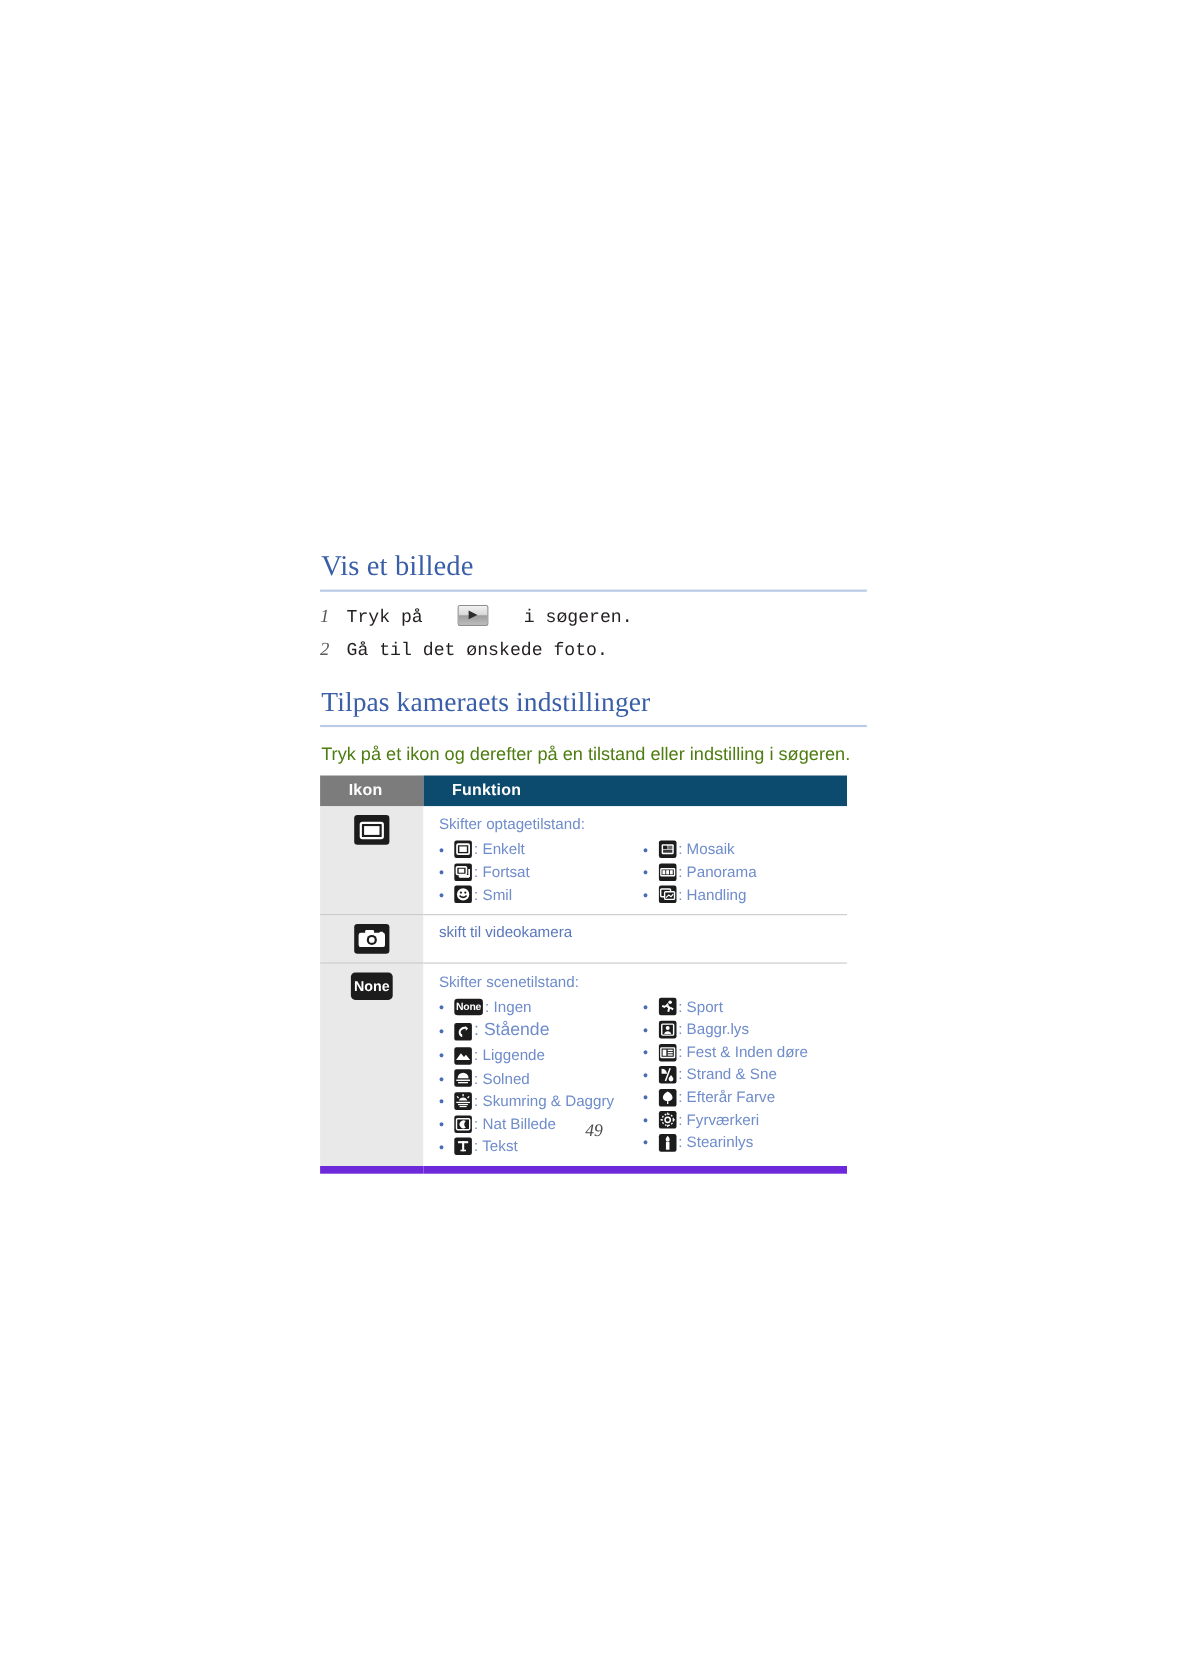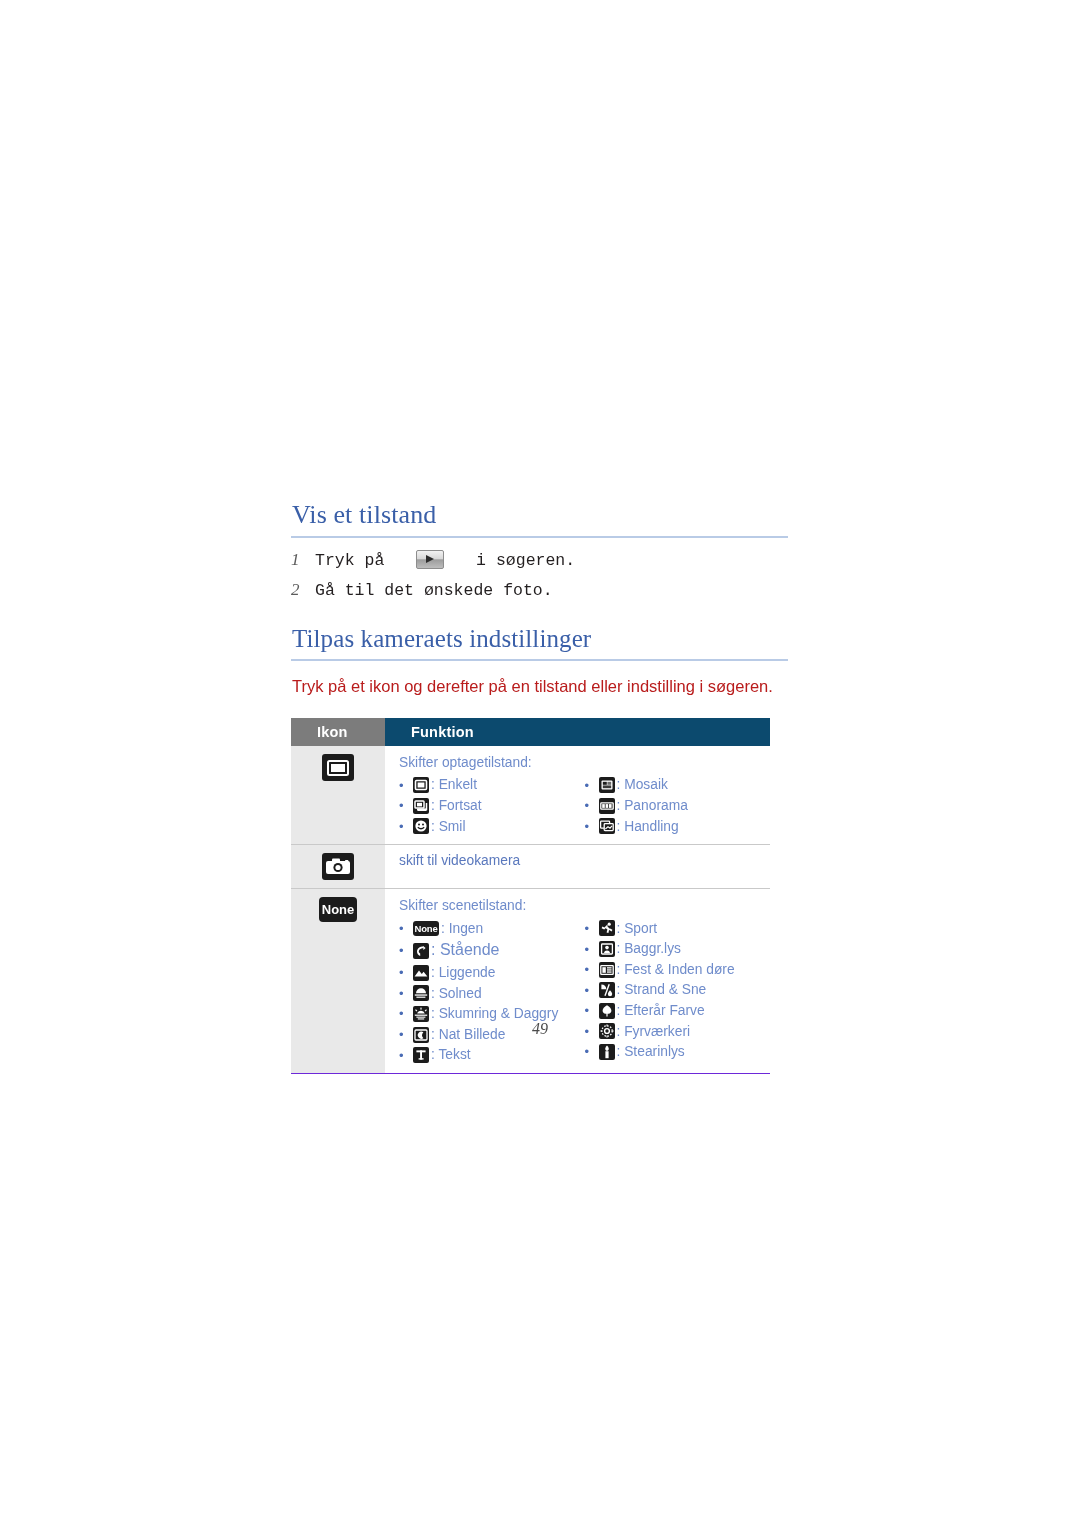--- a/index.html
+++ b/index.html
@@ -95,22 +95,22 @@
     top: 4px;
     width: 0; height: 0;
     border-left: 8px solid #2b2b2b;
     border-top: 4.5px solid transparent;
     border-bottom: 4.5px solid transparent;
   }
 
   
   .intro {
     font-size: 16.5px;
-    color: #b91c1c;
-    margin: 14px 0 21px 1px;
+    color: #4d7c0f;
+    margin: 14px 0 8px 1px;
     line-height: 1.35;
   }
 
   
   .tbl {
     width: 479px;
     border-collapse: collapse;
     table-layout: fixed;
   }
   .tbl th {
@@ -134,21 +134,21 @@
     vertical-align: middle;
     padding: 8px 0;
   }
   .td-body {
     background: #ffffff;
     padding: 6px 0 7px 14px;
     font-size: 13.8px;
     color: #5a78bd;
     line-height: 1.42;
   }
-  .tbl tr.last td { border-bottom: 1px solid #6d28d9; margin-left: 12px; }
+  .tbl tr.last td { border-bottom: 7px solid #6d28d9; margin-left: 12px; }
 
   .body-title {
     color: #6f8ccb;
     font-size: 13.8px;
     margin: 1px 0 2px 0;
   }
 
   .cols {
     display: flex;
     gap: 0px;
@@ -230,21 +230,21 @@
     font-size: 16px;
     color: #4b4b4b;
   }
 </style>
 </head>
 <body>
 
 <div class="page">
   <div class="content">
 
-    <h1 class="section-heading">Vis et tilstand</h1>
+    <h1 class="section-heading">Vis et billede</h1>
 
     <ul class="steps">
       <li class="step">
         <span class="step-num">1</span>
         <span class="step-text">
           <span class="txt">Tryk på </span>
           <span class="play-btn"></span>
           <span class="txt"> i søgeren.</span>
         </span>
       </li>

